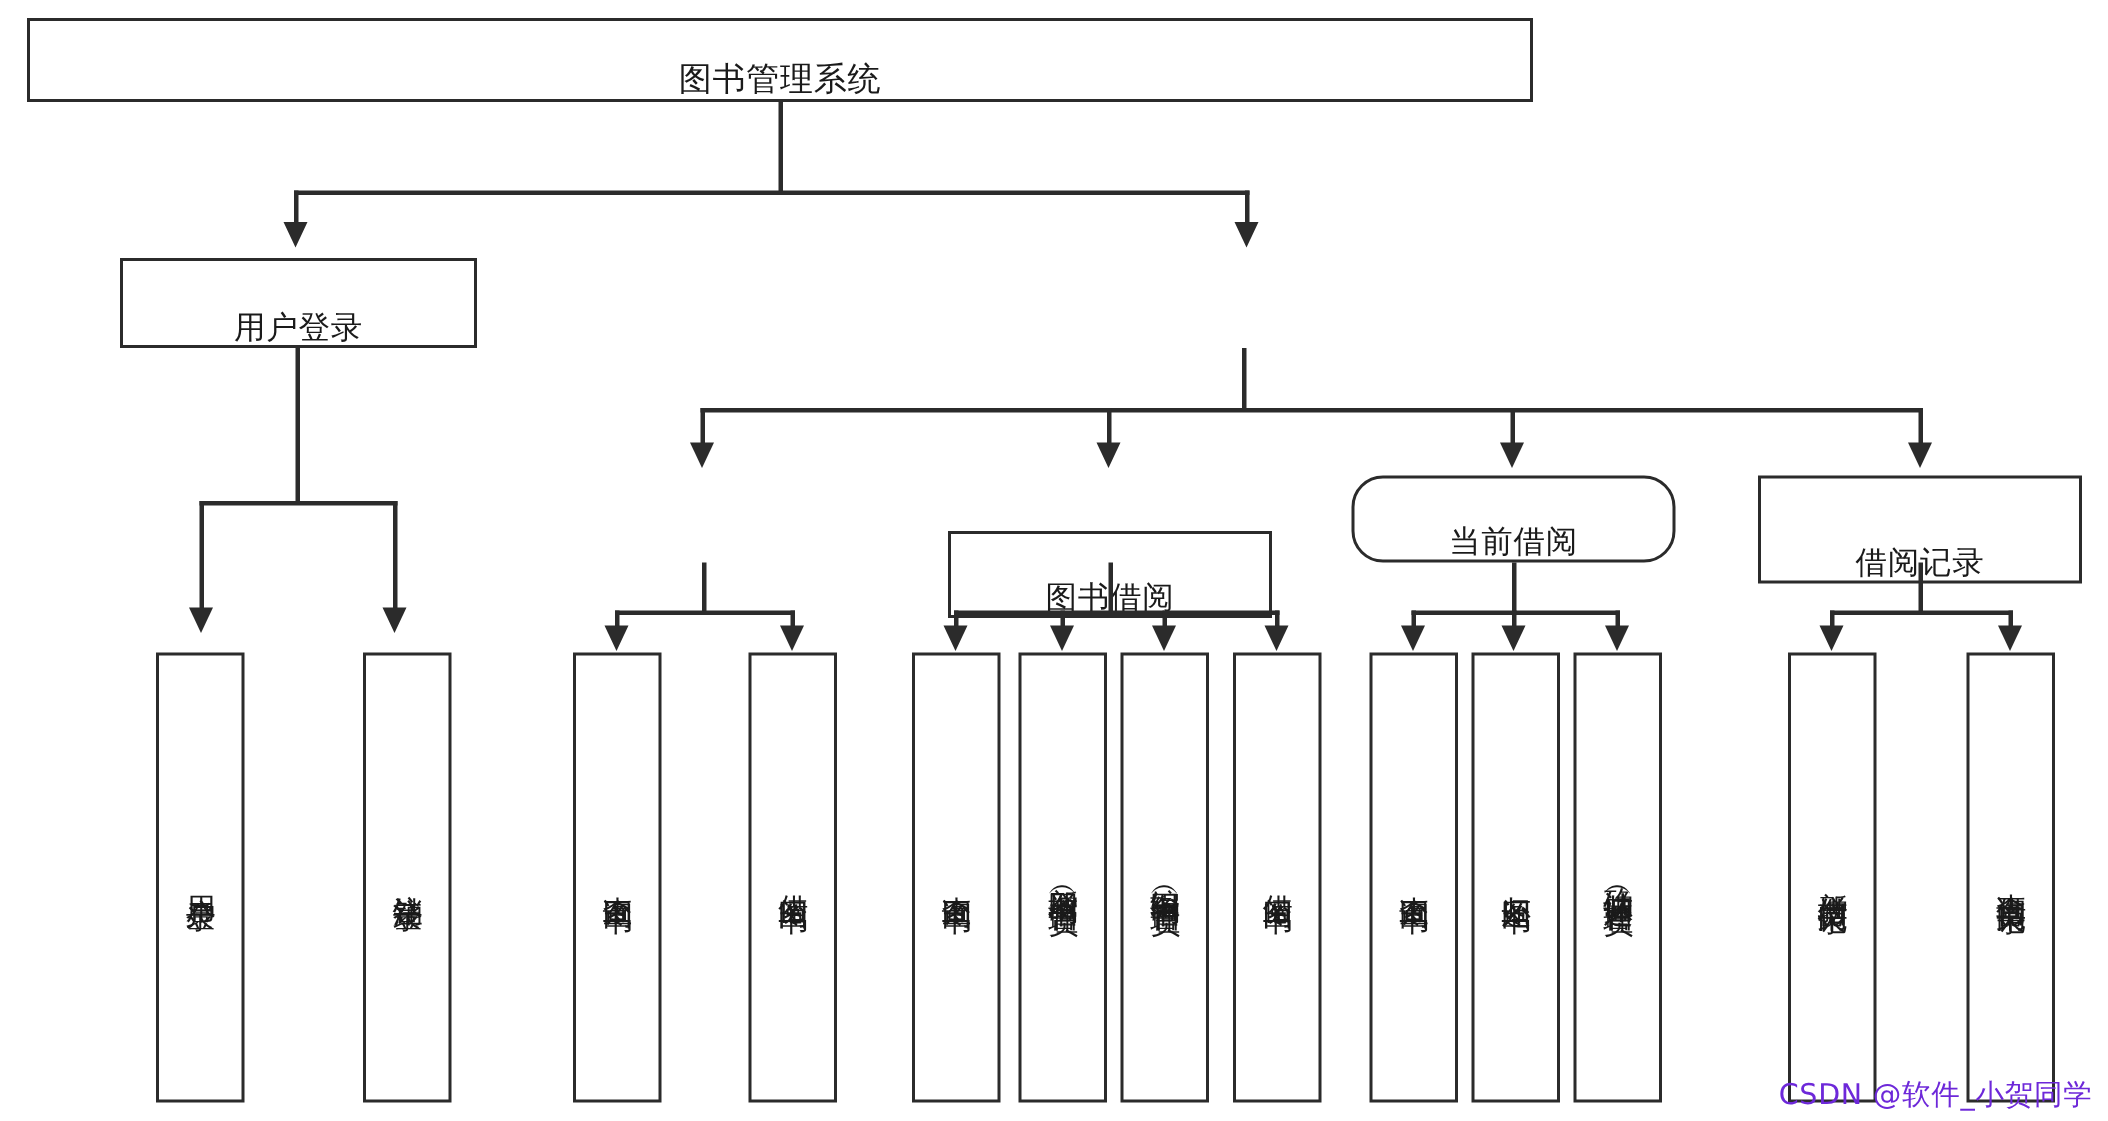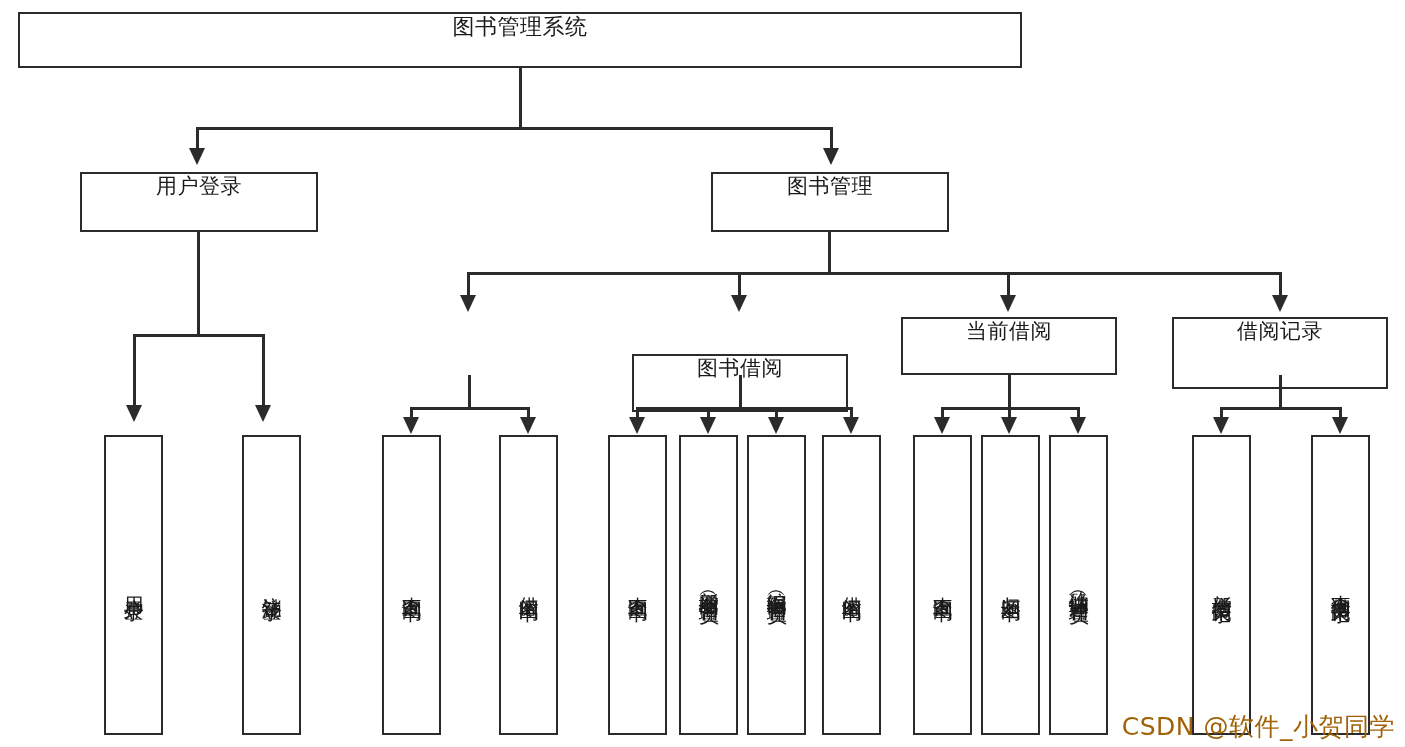--- a/index.html
+++ b/index.html
@@ -15,21 +15,21 @@
     background:#ffffff;
     overflow:hidden;
   }
   
   .node{
     position:absolute;
     box-sizing:border-box;
     background:#ffffff;
     border:2px solid #2b2b2b;
     display:flex;
-    align-items:flex-start;
+    align-items:flex-end;
     justify-content:center;
     text-align:center;
   }
   .node .label{
     font-size:21px;
     line-height:1.15;
     letter-spacing:0.5px;
     color:#1a1a1a;
     white-space:nowrap;
   }
@@ -60,22 +60,22 @@
     width:0;height:0;
     border-left:8px solid transparent;
     border-right:8px solid transparent;
     border-top:17px solid #2b2b2b;
   }
   
   #watermark{
     position:absolute;
     right:10px;
     bottom:4px;
-    font-size:25px;
-    color:#a16207;
+    font-size:19px;
+    color:#6d28d9;
     white-space:nowrap;
     letter-spacing:0.5px;
     pointer-events:none;
   }
 </style>
 </head>
 <body>
 
 <div id="canvas">
 
@@ -90,23 +90,20 @@
   <div class="edge v" style="left:196px;top:127px;width:3px;height:22px;"></div>
   <div class="arrow" style="left:189px;top:148px;"></div>
 
   <div class="edge v" style="left:830px;top:127px;width:3px;height:22px;"></div>
   <div class="arrow" style="left:823px;top:148px;"></div>
 
   <div class="node" style="left:80px;top:172px;width:238px;height:60px;">
     <span class="label">用户登录</span>
   </div>
 
-  <div class="node" style="left:711px;top:172px;width:238px;height:60px;">
-    <span class="label">图书管理</span>
-  </div>
 
   <div class="edge v" style="left:197px;top:232px;width:3px;height:103px;"></div>
   <div class="edge h" style="left:133px;top:334px;width:132px;height:3px;"></div>
   <div class="edge v" style="left:133px;top:334px;width:3px;height:72px;"></div>
   <div class="arrow" style="left:126px;top:405px;"></div>
   <div class="edge v" style="left:262px;top:334px;width:3px;height:72px;"></div>
   <div class="arrow" style="left:255px;top:405px;"></div>
 
   <div class="edge v" style="left:828px;top:232px;width:3px;height:42px;"></div>
   <div class="edge h" style="left:467px;top:272px;width:815px;height:3px;"></div>
@@ -116,21 +113,21 @@
   <div class="edge v" style="left:738px;top:272px;width:3px;height:24px;"></div>
   <div class="arrow" style="left:731px;top:295px;"></div>
   <div class="edge v" style="left:1007px;top:272px;width:3px;height:24px;"></div>
   <div class="arrow" style="left:1000px;top:295px;"></div>
   <div class="edge v" style="left:1279px;top:272px;width:3px;height:24px;"></div>
   <div class="arrow" style="left:1272px;top:295px;"></div>
 
   <div class="node" style="left:632px;top:317px;width:216px;height:58px;margin-top:37px;">
     <span class="label">图书借阅</span>
   </div>
-  <div class="node" style="left:901px;top:317px;width:216px;height:58px;">
+  <div class="node" style="left:901px;top:317px;width:216px;height:58px;border-radius:21px;">
     <span class="label">当前借阅</span>
   </div>
   <div class="node" style="left:1172px;top:317px;width:216px;height:72px;">
     <span class="label">借阅记录</span>
   </div>
 
   <div class="edge v" style="left:468px;top:375px;width:3px;height:34px;"></div>
   <div class="edge h" style="left:410px;top:407px;width:120px;height:3px;"></div>
   <div class="edge v" style="left:410px;top:407px;width:3px;height:12px;"></div>
   <div class="arrow" style="left:403px;top:417px;"></div>

